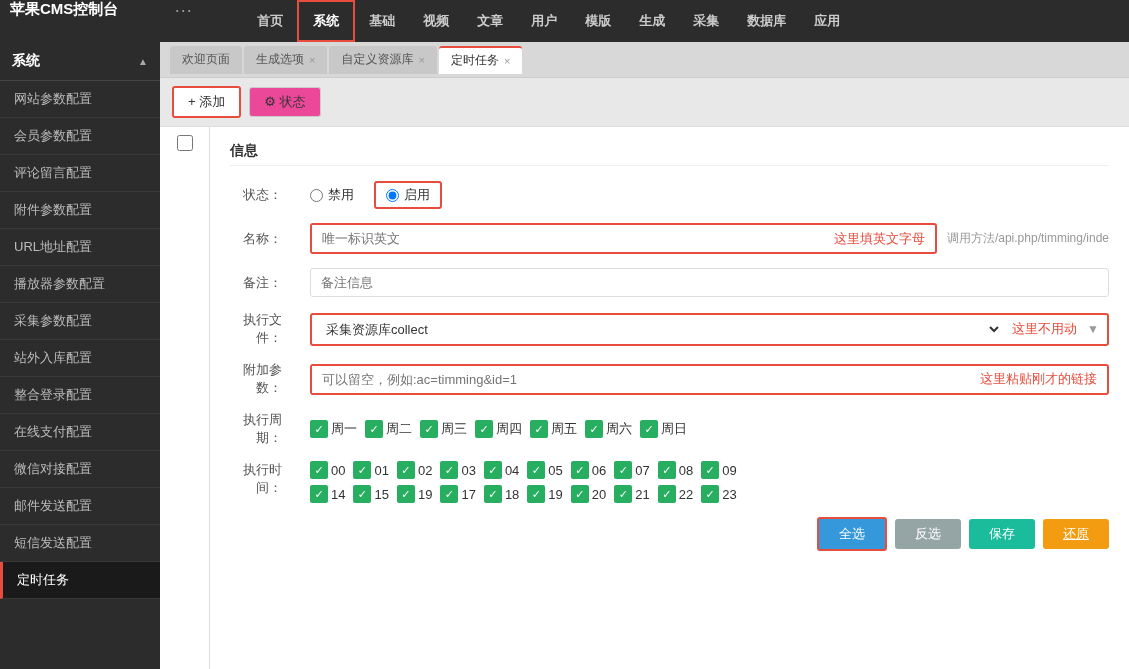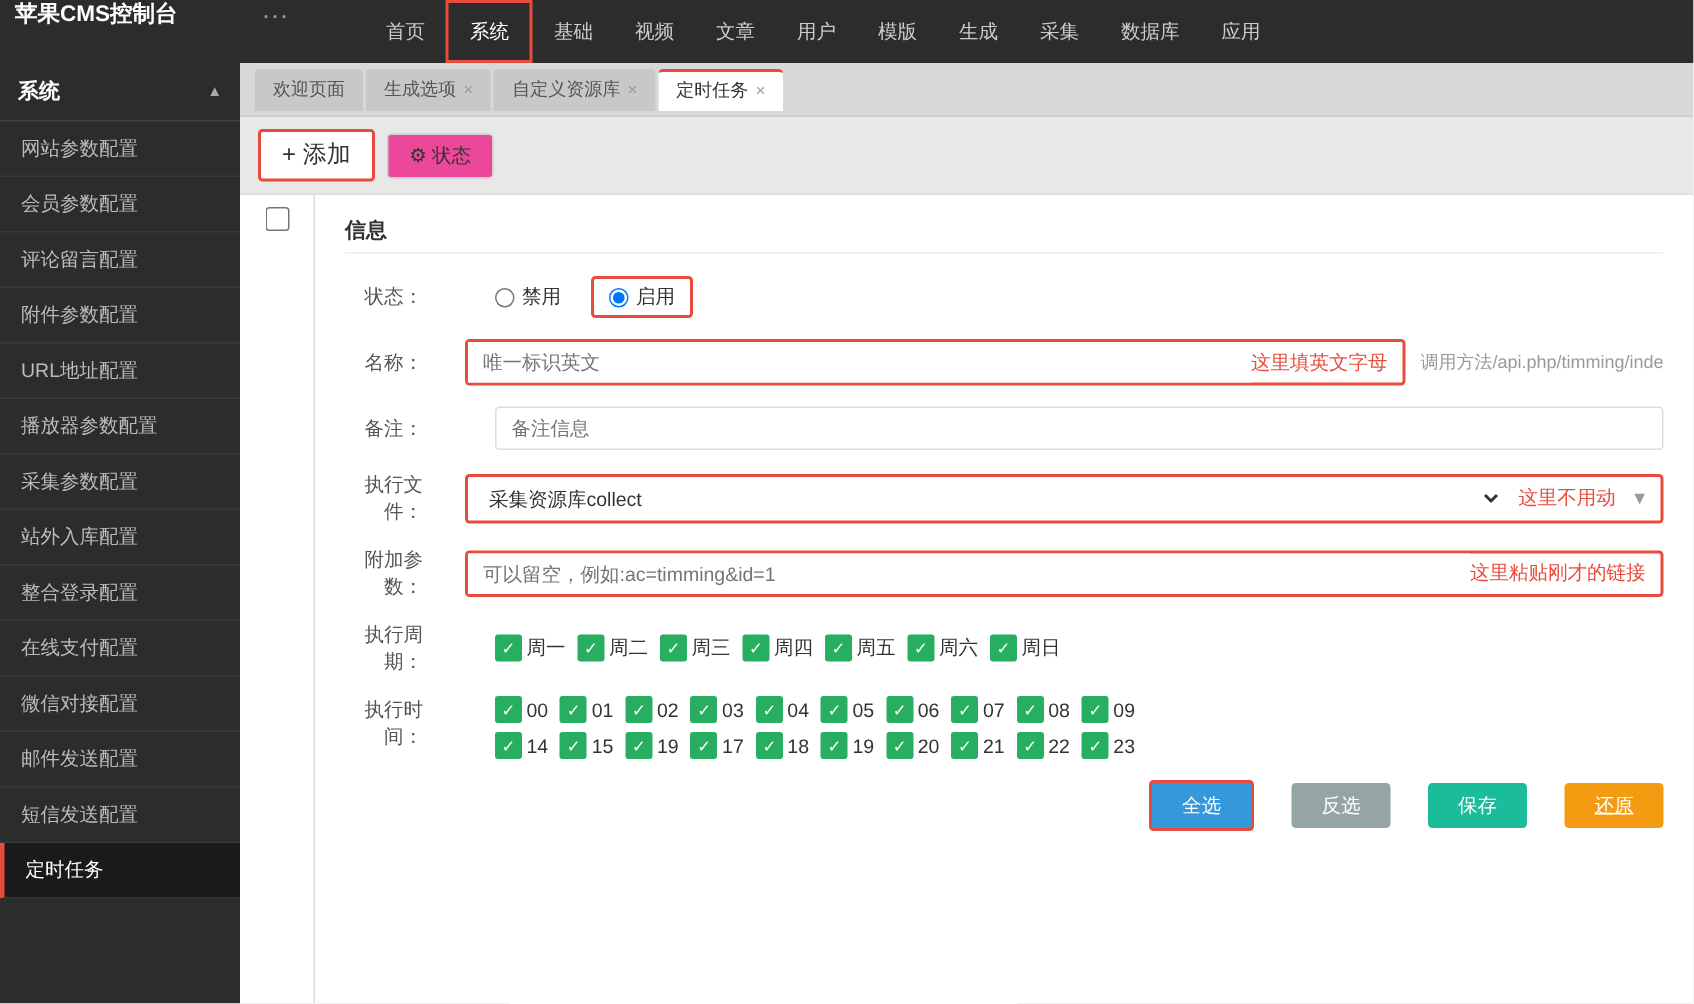--- a/index.html
+++ b/index.html
@@ -32,20 +32,21 @@
       gap: 0;
     }
     .top-nav .nav-item {
       padding: 0 14px;
       height: 42px;
       display: flex;
       align-items: center;
       color: #ccc;
       cursor: pointer;
       font-size: 13px;
+      font-weight: bold;
     }
     .top-nav .nav-item.active {
       color: #fff;
       border: 2px solid #e74c3c;
     }
 
     
     .main-layout {
       display: flex;
       height: calc(669px - 42px);
@@ -136,21 +137,21 @@
     }
     .btn-add {
       display: flex;
       align-items: center;
       gap: 4px;
       padding: 5px 14px;
       background: #fff;
       border: 2px solid #e74c3c;
       border-radius: 3px;
       cursor: pointer;
-      font-size: 16px;
+      font-size: 13px;
       color: #333;
     }
     .btn-status {
       display: flex;
       align-items: center;
       gap: 4px;
       padding: 5px 14px;
       background: #ec4899;
       border: 1px solid #ccc;
       border-radius: 3px;
@@ -210,21 +211,20 @@
     .form-label {
       width: 80px;
       text-align: right;
       color: #555;
       font-size: 13px;
       padding-right: 28px;
       flex-shrink: 0;
     }
     .form-control {
       flex: 1;
-      margin-left: 20px;
     }
 
     
     .radio-group {
       display: flex;
       align-items: center;
       gap: 20px;
     }
     .radio-option {
       display: flex;
@@ -352,21 +352,21 @@
     }
     .check-box .checkmark {
       color: #fff;
       font-size: 11px;
     }
 
     
     .action-row {
       display: flex;
       justify-content: flex-end;
-      gap: 25px;
+      gap: 8px;
       margin-top: 10px;
       align-items: center;
     }
     .btn-select-all {
       padding: 6px 20px;
       background: #3498db;
       color: #fff;
       border: 2px solid #e74c3c;
       border-radius: 3px;
       cursor: pointer;

